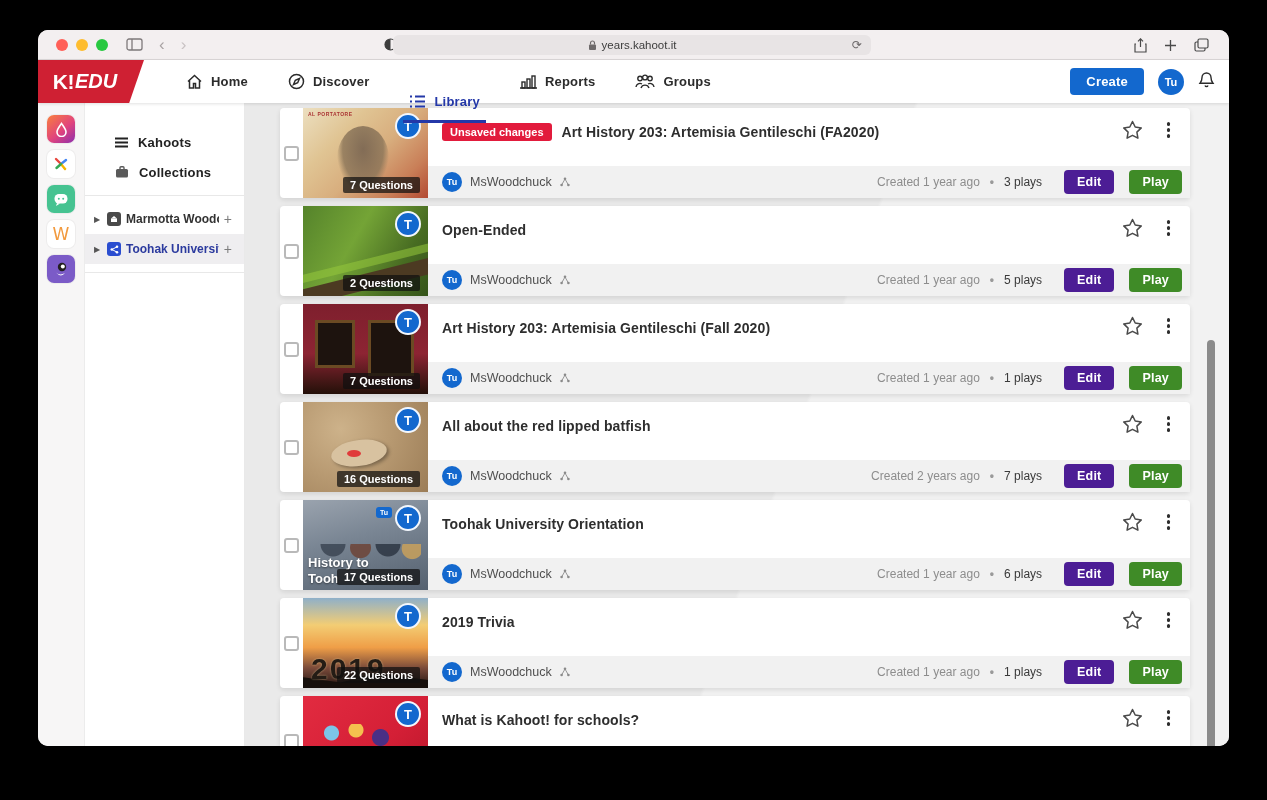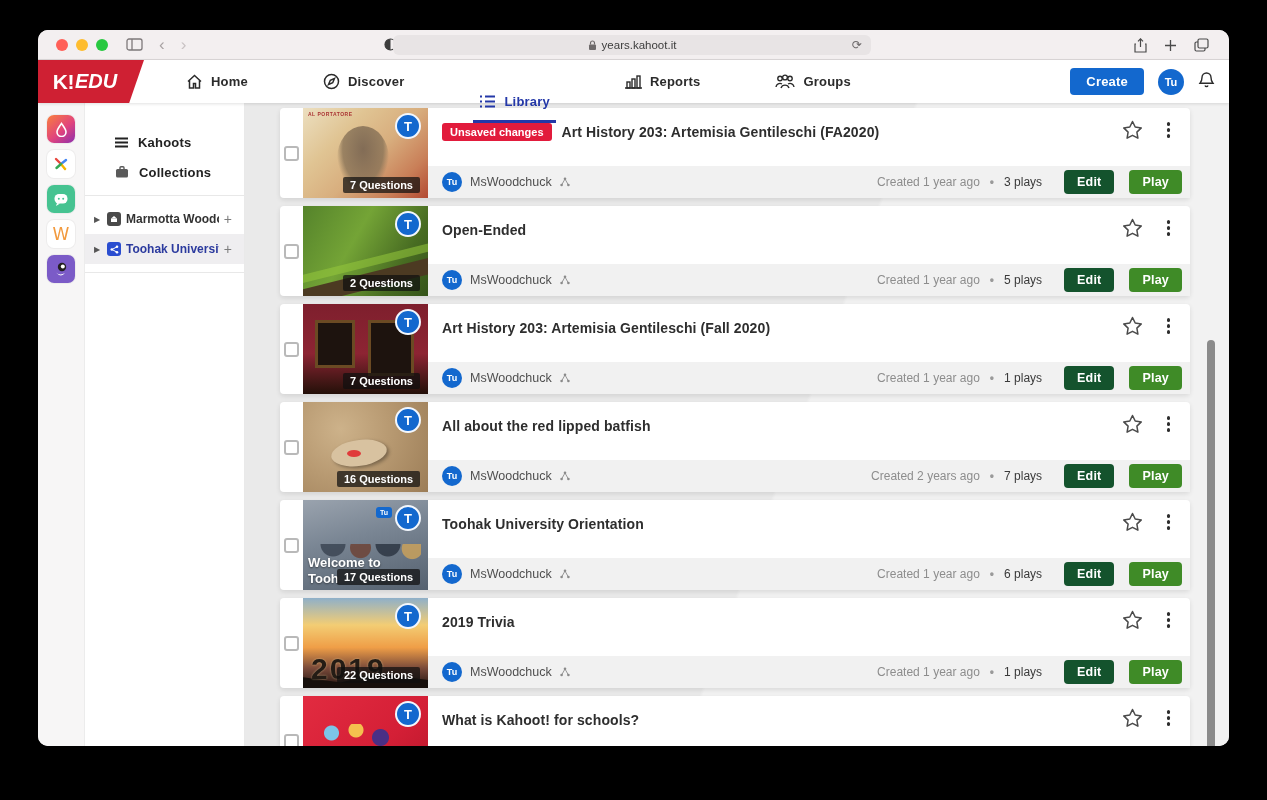--- a/index.html
+++ b/index.html
@@ -27,21 +27,21 @@
   .url-reload { position:absolute; right:9px; top:3px; color:#6e6a6b; font-size:12px; }
   .chrome-right { position:absolute; right:20px; top:0; height:30px; display:flex; align-items:center; gap:17px; }
 
   
   .app-nav { position:relative; height:43px; background:#fff; display:flex; align-items:center;
     box-shadow:0 1px 3px rgba(0,0,0,.12); z-index:5; }
   .logo { width:106px; height:43px; background:#cf2033; clip-path:polygon(0 0,100% 0,86% 100%,0 100%);
     display:flex; align-items:center; justify-content:center; padding-right:12px; color:#fff; flex:0 0 auto; }
   .logo .k { font-size:21px; font-weight:800; letter-spacing:-.5px; }
   .logo .edu { font-size:20px; font-weight:800; font-style:italic; margin-left:1px; }
-  .nav-items { display:flex; align-items:center; margin-left:22px; height:100%;gap:35px; }
+  .nav-items { display:flex; align-items:center; margin-left:22px; height:100%; }
   .nav-item { position:relative; height:100%; display:flex; align-items:center; gap:8px; padding:0 20px;
     font-size:13px; font-weight:700; color:#2b2b2b; letter-spacing:.2px; cursor:pointer; }
   .nav-item svg { stroke:#2b2b2b; }
   .nav-item.active { color:#2438a8;margin-top:40px; }
   .nav-item.active svg { stroke:#2438a8; }
   .nav-item.active::after { content:""; position:absolute; left:14px; right:14px; bottom:0; height:3px; background:#2438a8; }
   .nav-right { position:absolute; right:14px; display:flex; align-items:center; gap:14px; }
   .create-btn { background:#1368ce; color:#fff; font-size:13px; font-weight:700; padding:6px 16px;
     border-radius:4px; border:none; cursor:pointer; letter-spacing:.2px; }
   .avatar { width:26px; height:26px; border-radius:50%; background:#1368ce; color:#fff; font-size:11px;
@@ -138,21 +138,21 @@
   .row-footer { height:32px; background:#f1f1f1; display:flex; align-items:center; padding:0 8px 0 14px; gap:8px; }
   .owner-avatar { width:20px; height:20px; border-radius:50%; background:#1368ce; color:#fff; font-size:9px;
     font-weight:700; display:flex; align-items:center; justify-content:center; flex:0 0 auto; }
   .owner-name { font-size:12.5px; color:#4f4f4f; font-weight:400; }
   .footer-spacer { flex:1; }
   .meta-created { font-size:12px; color:#8d8d8d; }
   .meta-dot { color:#9a9a9a; font-size:12px; font-weight:700; margin:0 2px; }
   .meta-plays { font-size:12px; color:#3a3a3a; font-weight:400; margin-right:14px; }
   .edit-btn, .play-btn { border:none; color:#fff; font-size:12.5px; font-weight:700; padding:5px 13px;
     border-radius:4px; cursor:pointer; letter-spacing:.2px; }
-  .edit-btn { background:#14532d; margin-right:7px; }
+  .edit-btn { background:#4c1d95; margin-right:7px; }
   .play-btn { background:#3f8b27; }
 
   .scroll-thumb { position:absolute; right:14px; top:237px; width:8px; height:436px; border-radius:4px;
     background:#8b8b8b; z-index:9; }
 </style>
 </head>
 <body>
 
 <div class="canvas">
   <div class="browser-window">
@@ -530,21 +530,21 @@
   </div>
 
   <div class="kahoot-card">
     <div class="row-check">
       <span class="checkbox"></span>
     </div>
     <div class="thumb thumb-orientation">
 
       <span class="thumb-chip">Tu</span>
       <span class="thumb-overlay">
-        <span>Welcome to</span><br><span>Tooh</span>
+        <span>History to</span><br><span>Tooh</span>
       </span>
       <span class="t-badge">T</span>
       <span class="q-badge">17 Questions</span>
     </div>
     <div class="row-main">
       <div class="row-top">
 
         <span class="k-title">Toohak University Orientation</span>
         <span class="top-icons">
           <span class="star-btn">

